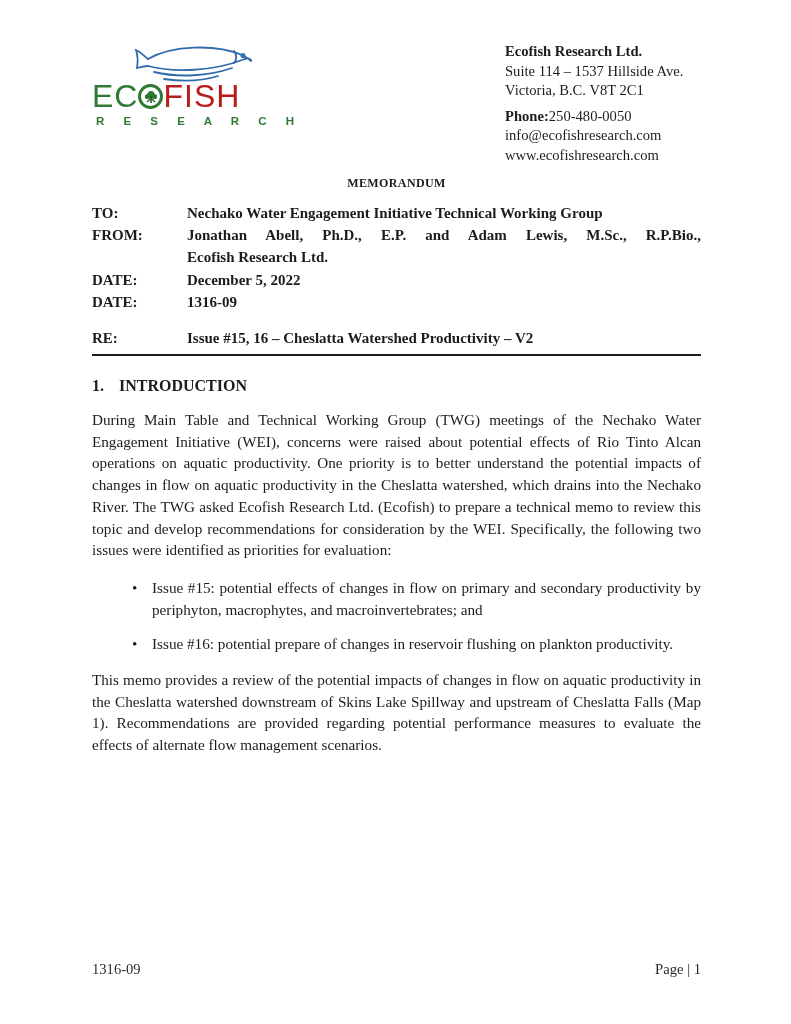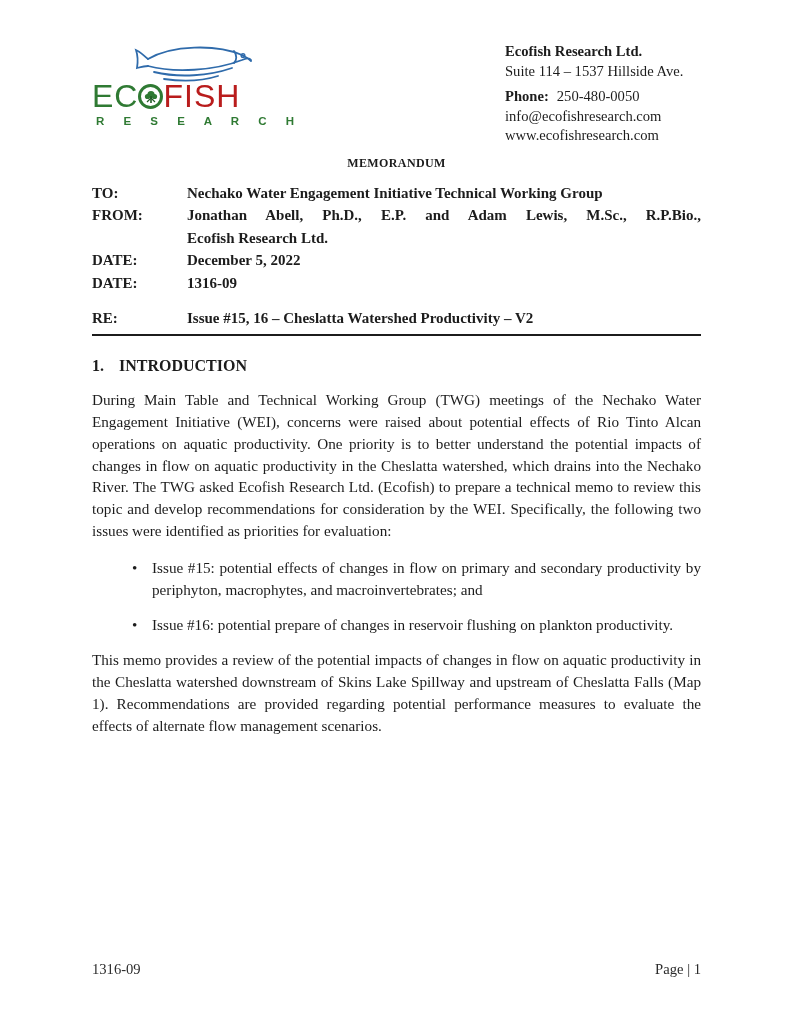--- a/index.html
+++ b/index.html
@@ -35,21 +35,21 @@
   .logo-o svg { position:absolute; top:1px; left:1px; }
   .research {
     font-family:"Liberation Sans", sans-serif;
     color:#2f7a33; font-size:11.5px; font-weight:600;
     letter-spacing:8px; margin-top:3px; margin-left:4px; white-space:nowrap;
   }
   .company { width:196px; font-size:14.6px; line-height:19.6px; }
   .company .name { font-weight:bold; }
   .phone-row { margin-top:6px; }
   .phone-row b { font-weight:bold; }
-  .phone-row .num { margin-left:8px; }
+  .phone-row .num { }
 
   
   .memo-title { text-align:center; font-weight:bold; font-size:12px; letter-spacing:0.4px; margin-top:10px; }
   .fields { margin-top:11px; }
   .frow { display:flex; font-weight:bold; font-size:15px; line-height:22.4px; }
   .frow .lbl { width:95px; flex:0 0 95px; }
   .frow .val { flex:1;font-family:Liberation Serif, serif; }
   .from-line1 { text-align:justify; text-align-last:justify; }
   .re-row { margin-top:13px; padding-bottom:5px; border-bottom:2px solid #1c1c1c; }
 
@@ -103,20 +103,21 @@
                   <path d="M9,10 L5,14 M9,10 L13,14" stroke="#245c27" stroke-width="1.2" fill="none"></path>
                 </g>
               </svg></span><span class="blue">FISH</span>
         </div>
         <div class="research">R E S E A R C H</div>
       </div>
 
       <div class="company">
         <div class="name">Ecofish Research Ltd.</div>
         <div>Suite 114 – 1537 Hillside Ave.</div>
+        <div>Victoria, B.C.  V8T 2C1</div>
         <div class="phone-row">
           <b>Phone:</b><span class="num">250-480-0050</span>
         </div>
         <div>info@ecofishresearch.com</div>
         <div>www.ecofishresearch.com</div>
       </div>
     </div>
 
     <div class="memo-title">MEMORANDUM</div>
 

